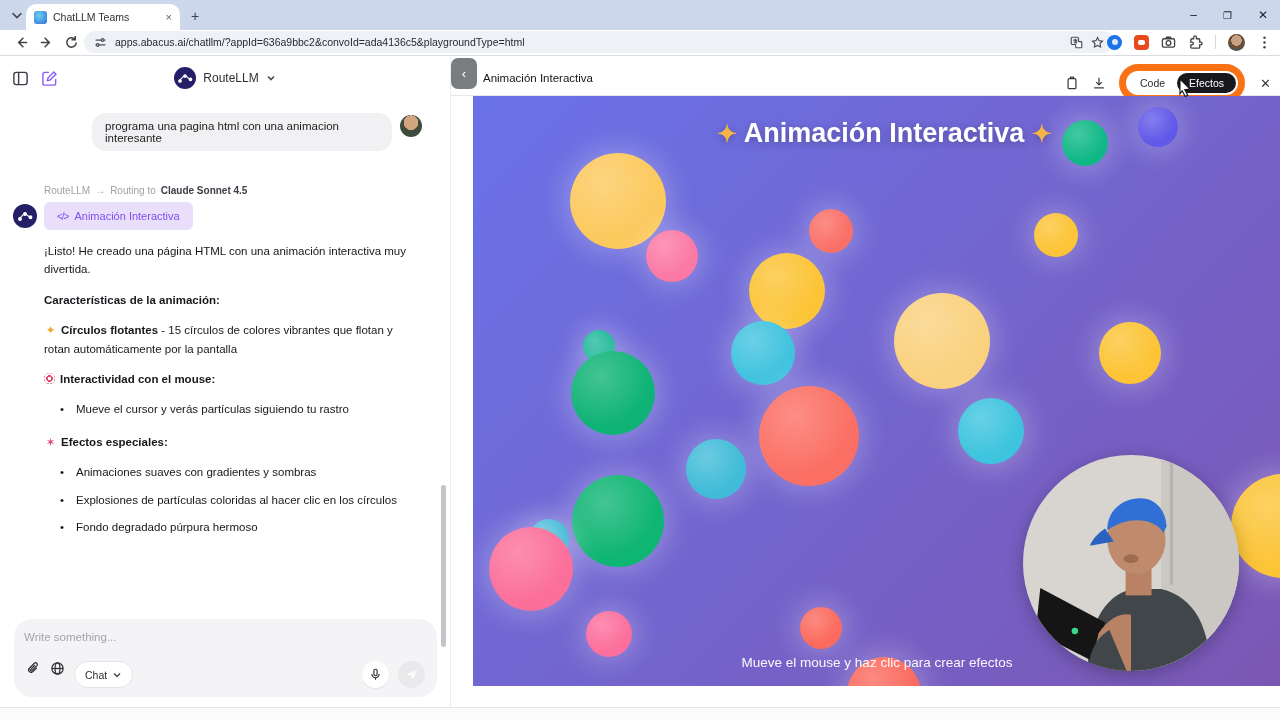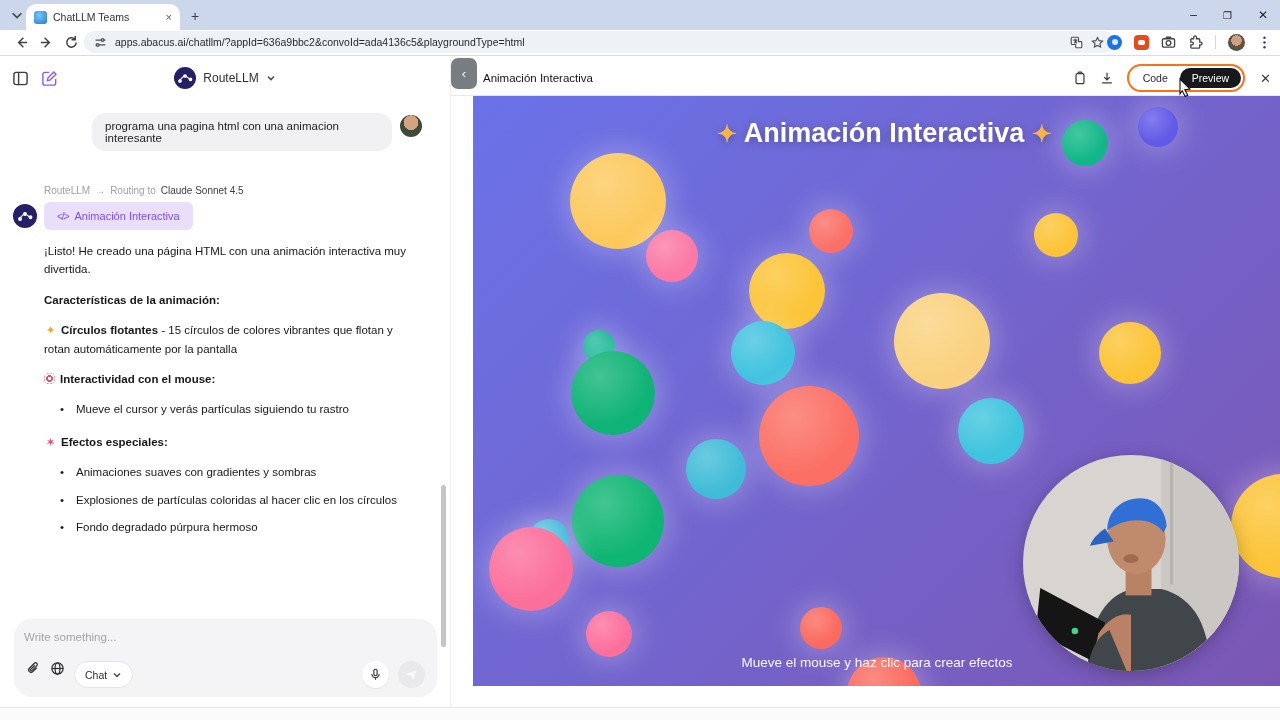--- a/index.html
+++ b/index.html
@@ -43,21 +43,21 @@
   .bot-logo svg { position:absolute; inset:0; }
   #model-name { font-size:12px; color:#2e2e35; font-weight:500; }
   .chev { width:10px; height:10px; color:#4a4a52; }
 
   #messages { position:absolute; left:0; top:54px; width:436px; bottom:100px; overflow:hidden; }
   #user-row { display:flex; justify-content:flex-end; align-items:flex-start; gap:8px; padding:2px 14px 0 0; }
   #user-bubble { background:#f1f1f4; border-radius:14px; padding:7px 13px; font-size:11.5px; color:#222; max-width:300px; }
   .user-avatar { width:22px; height:22px; border-radius:50%; background:radial-gradient(circle at 50% 35%, #d2a57e 0 40%, #3d4a3c 41%); flex:none; margin-top:2px; }
 
   #routing { margin:34px 0 0 44px; font-size:10px; color:#a0a0a8; display:flex; gap:5px; align-items:center;}
-  #routing b { color:#3c3c44; font-weight:400; }
+  #routing b { color:#3c3c44; font-weight:700; }
   #assistant-row { display:flex; margin:6px 0 0 13px; gap:7px; }
   .asst-avatar { width:24px; height:24px; border-radius:50%; background:#241f66; position:relative; flex:none; margin-top:2px; }
   #artifact-chip { display:inline-flex; align-items:center; gap:6px; background:#eadffb; color:#7e4ff0; font-size:11px; font-weight:500; border-radius:6px; padding:8px 13px; }
   #artifact-chip .code-glyph { font-size:10px; letter-spacing:-1px; }
 
   #msg-body { margin:12px 14px 0 44px; font-size:11.5px; color:#17171c; line-height:1.6; }
   #msg-body p { margin-bottom:12px; }
   .bold { font-weight:700; }
   .emoji { display:inline-block; width:13px; text-align:center; margin-right:4px; }
   .emoji.sparkle { color:#f4a62a; }
@@ -79,21 +79,21 @@
 
   #chat-scrollbar { position:absolute; left:441px; top:428px; width:5px; height:162px; border-radius:3px; background:#c4c4c9; }
 
   
   #preview { position:absolute; left:450px; top:0; width:830px; height:650px; background:#fff; border-left:1px solid #ededee; }
   #pv-header { position:absolute; left:0; top:3px; width:830px; height:36px; border-bottom:1px solid #e8e8ea; display:flex; align-items:center; }
   #pv-back { position:absolute; left:0; top:1px; width:26px; height:31px; background:#787d82; border-radius:7px; color:#fff; display:flex; align-items:center; justify-content:center; font-size:13px; }
   #pv-title { margin-left:32px; font-size:11.5px; color:#141418; }
   #pv-right { position:absolute; right:10px; top:4px; display:flex; align-items:center; gap:13px; }
   .pvicon { width:14px; height:14px; color:#3a3a40; }
-  #toggle { display:flex; align-items:center; background:#fff; border:2px solid #f97316; border-radius:999px; padding:2px; }
+  #toggle { display:flex; align-items:center; background:#fff; border:7px solid #f97316; border-radius:999px; padding:2px; }
   #toggle .t-code { font-size:10.5px; color:#2c2c32; padding:3px 12px; }
   #toggle .t-preview { font-size:10.5px; color:#fff; background:#17181b; border-radius:999px; padding:4px 12px; font-weight:500; }
   #pv-close { font-size:13px; color:#3a3a40; margin-left:2px; }
 
   #canvas { position:absolute; left:22px; top:39px; width:808px; height:590px; overflow:hidden; }
   #canvas-title { position:absolute; left:15px; right:0; top:22px; text-align:center; font-size:27px; font-weight:700; color:#fff; text-shadow:0 2px 8px rgba(0,0,0,.25); z-index:5; }
   #canvas-title .star { color:#f6b445; font-size:24px; }
   #canvas-hint { position:absolute; left:0; right:0; bottom:16px; text-align:center; font-size:13.5px; color:#fff; opacity:.95; z-index:5; }
   .circle { position:absolute; border-radius:50%; background:radial-gradient(circle at 35% 30%, rgba(255,255,255,.22), rgba(255,255,255,0) 62%) var(--c); box-shadow:0 0 26px 7px rgba(255,255,255,.22); }
   #webcam { position:absolute; left:550px; top:359px; width:216px; height:216px; border-radius:50%; overflow:hidden; z-index:6; box-shadow:0 4px 18px rgba(0,0,0,.25); }
@@ -293,21 +293,21 @@
       <div id="pv-right">
         <svg class="pvicon" viewBox="0 0 16 16" fill="none" stroke="currentColor" stroke-width="1.4">
             <rect x="3.5" y="3" width="9" height="11.5" rx="1.5"></rect>
             <path d="M6 3V2a.8.8 0 0 1 .8-.8h2.4A.8.8 0 0 1 10 2v1"></path>
           </svg>
         <svg class="pvicon" viewBox="0 0 16 16" fill="none" stroke="currentColor" stroke-width="1.4">
             <path d="M8 2v8M4.8 7l3.2 3.2L11.2 7M2.5 13.5h11"></path>
           </svg>
         <div id="toggle">
           <span class="t-code">Code</span>
-          <span class="t-preview">Preview</span>
+          <span class="t-preview">Efectos</span>
         </div>
         <span id="pv-close">✕</span>
       </div>
     </div>
     <span id="pv-back">‹</span>
 
     <div id="canvas" style="background: linear-gradient(135deg, rgb(106, 114, 232), rgb(123, 87, 180));">
       <div id="canvas-title">
         <span class="star">✦</span>
         <span>Animación Interactiva</span>

